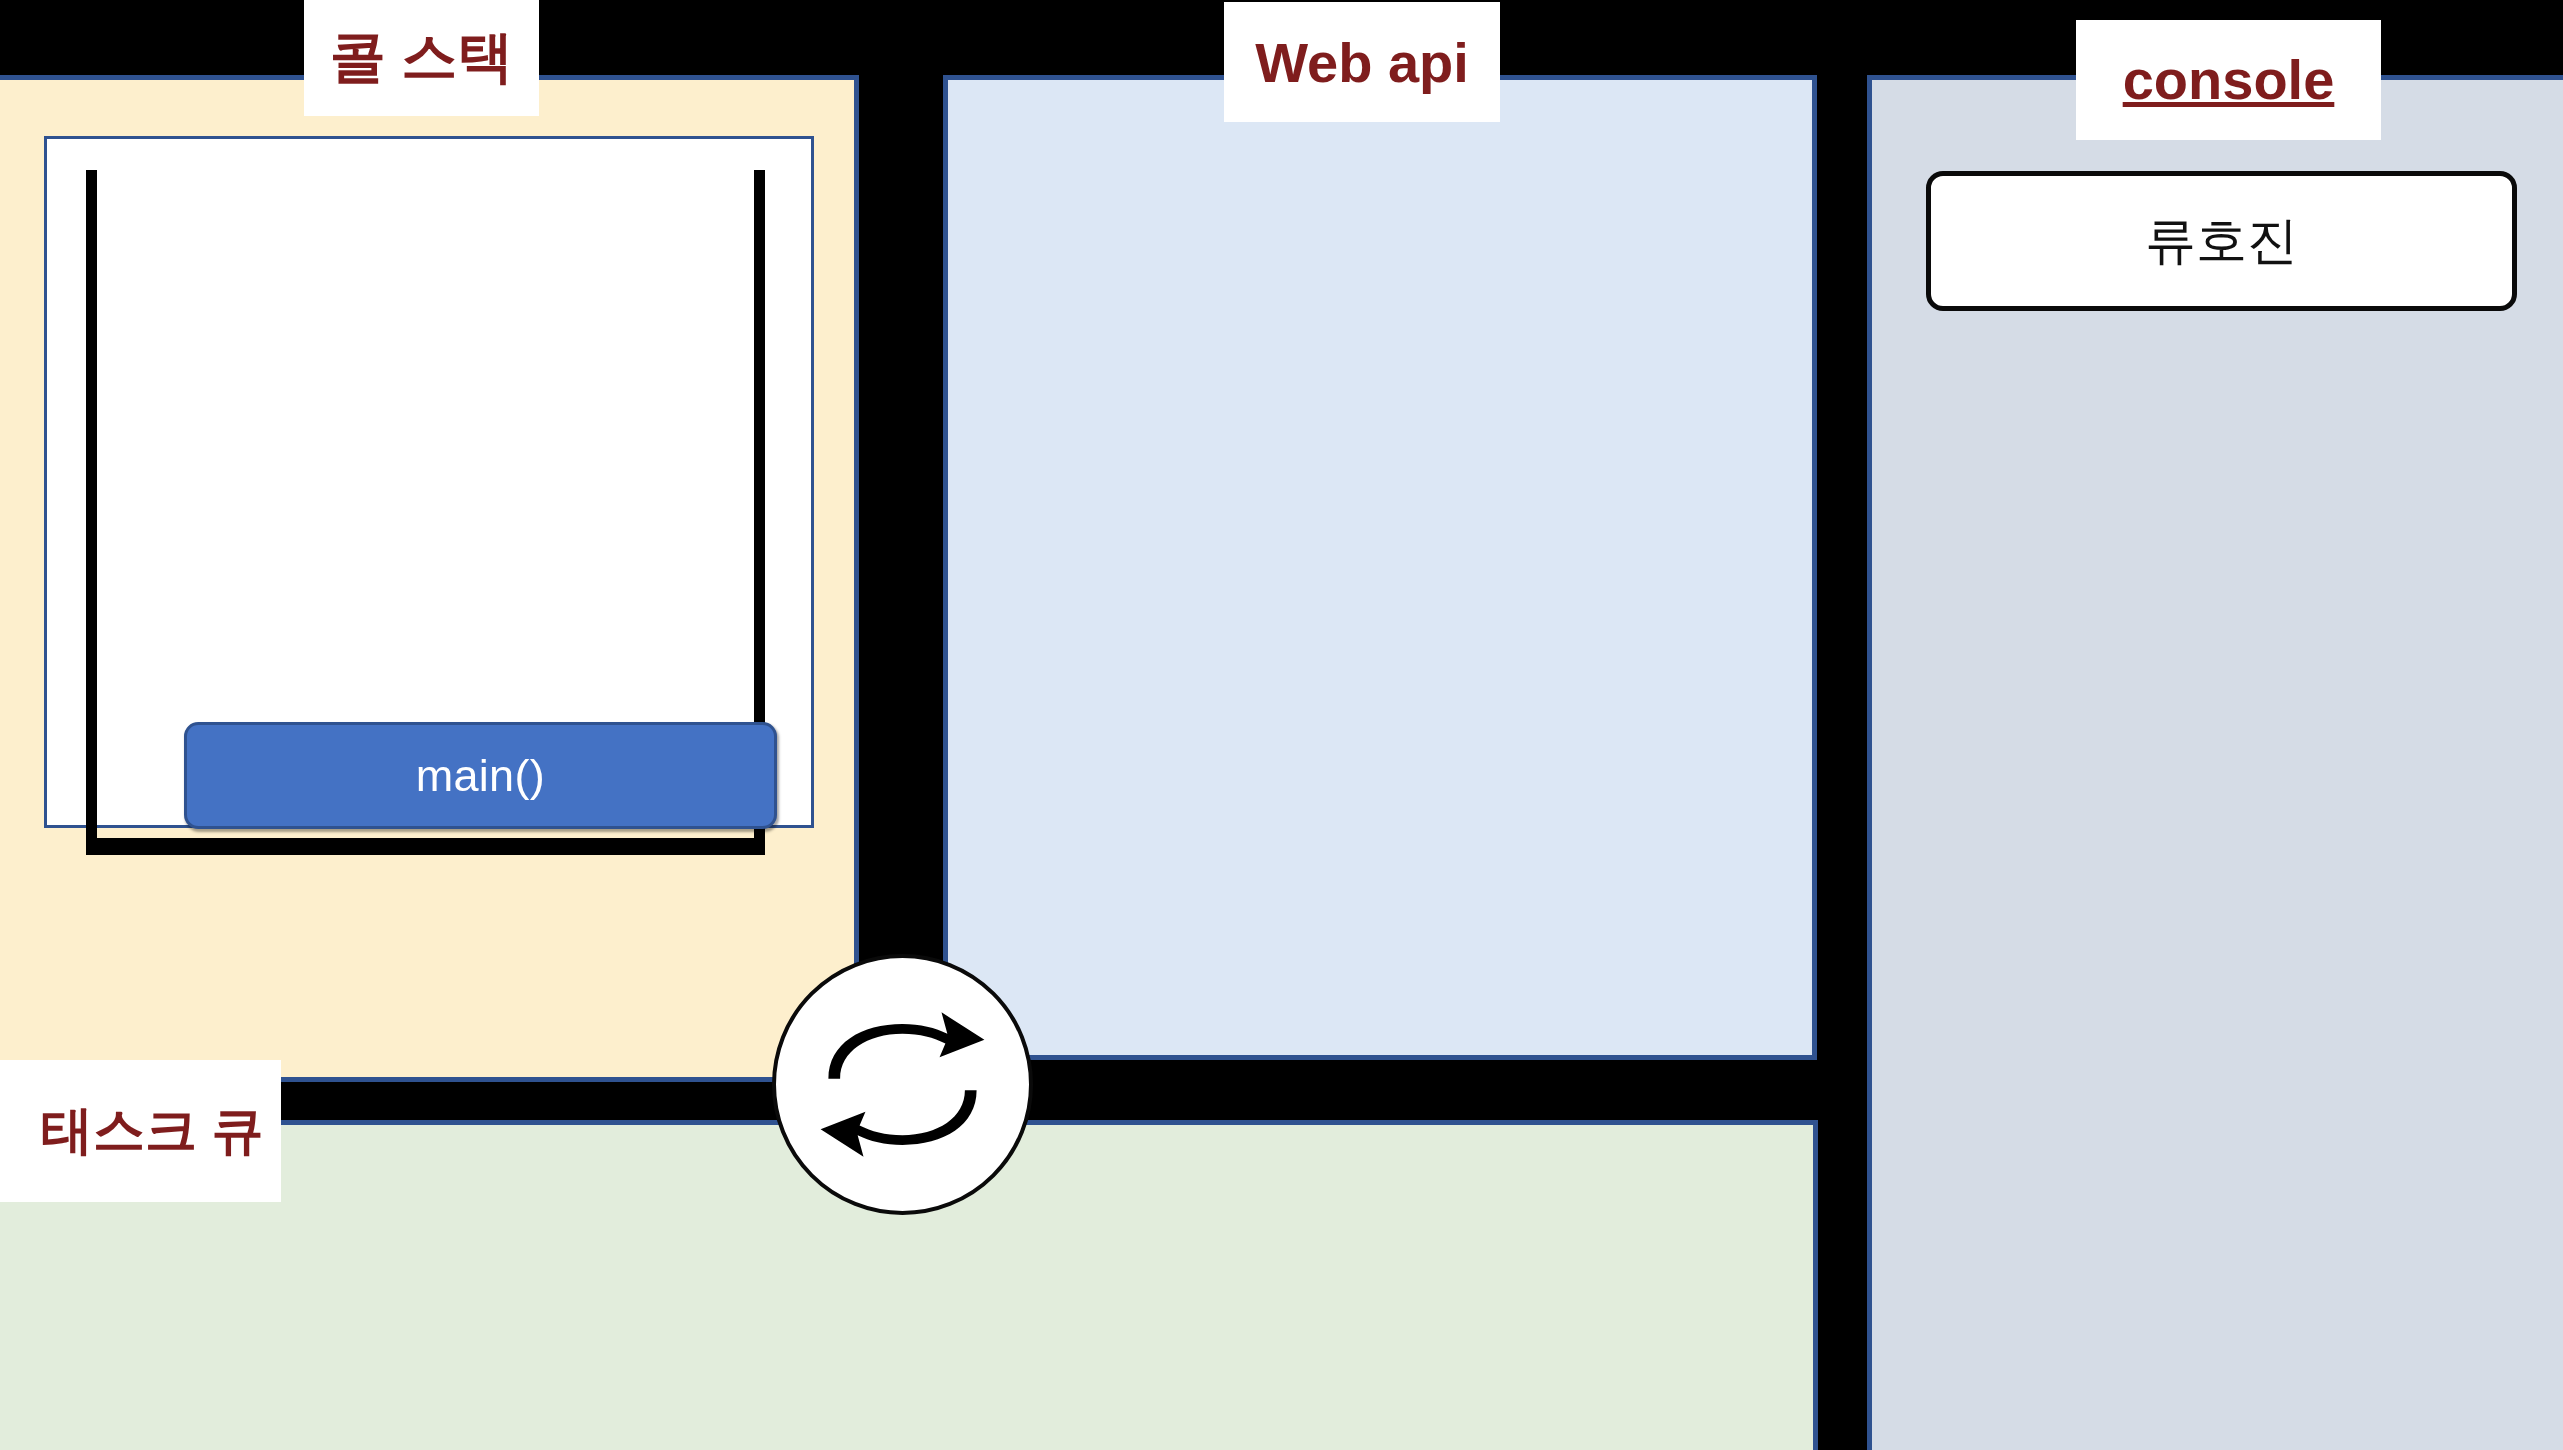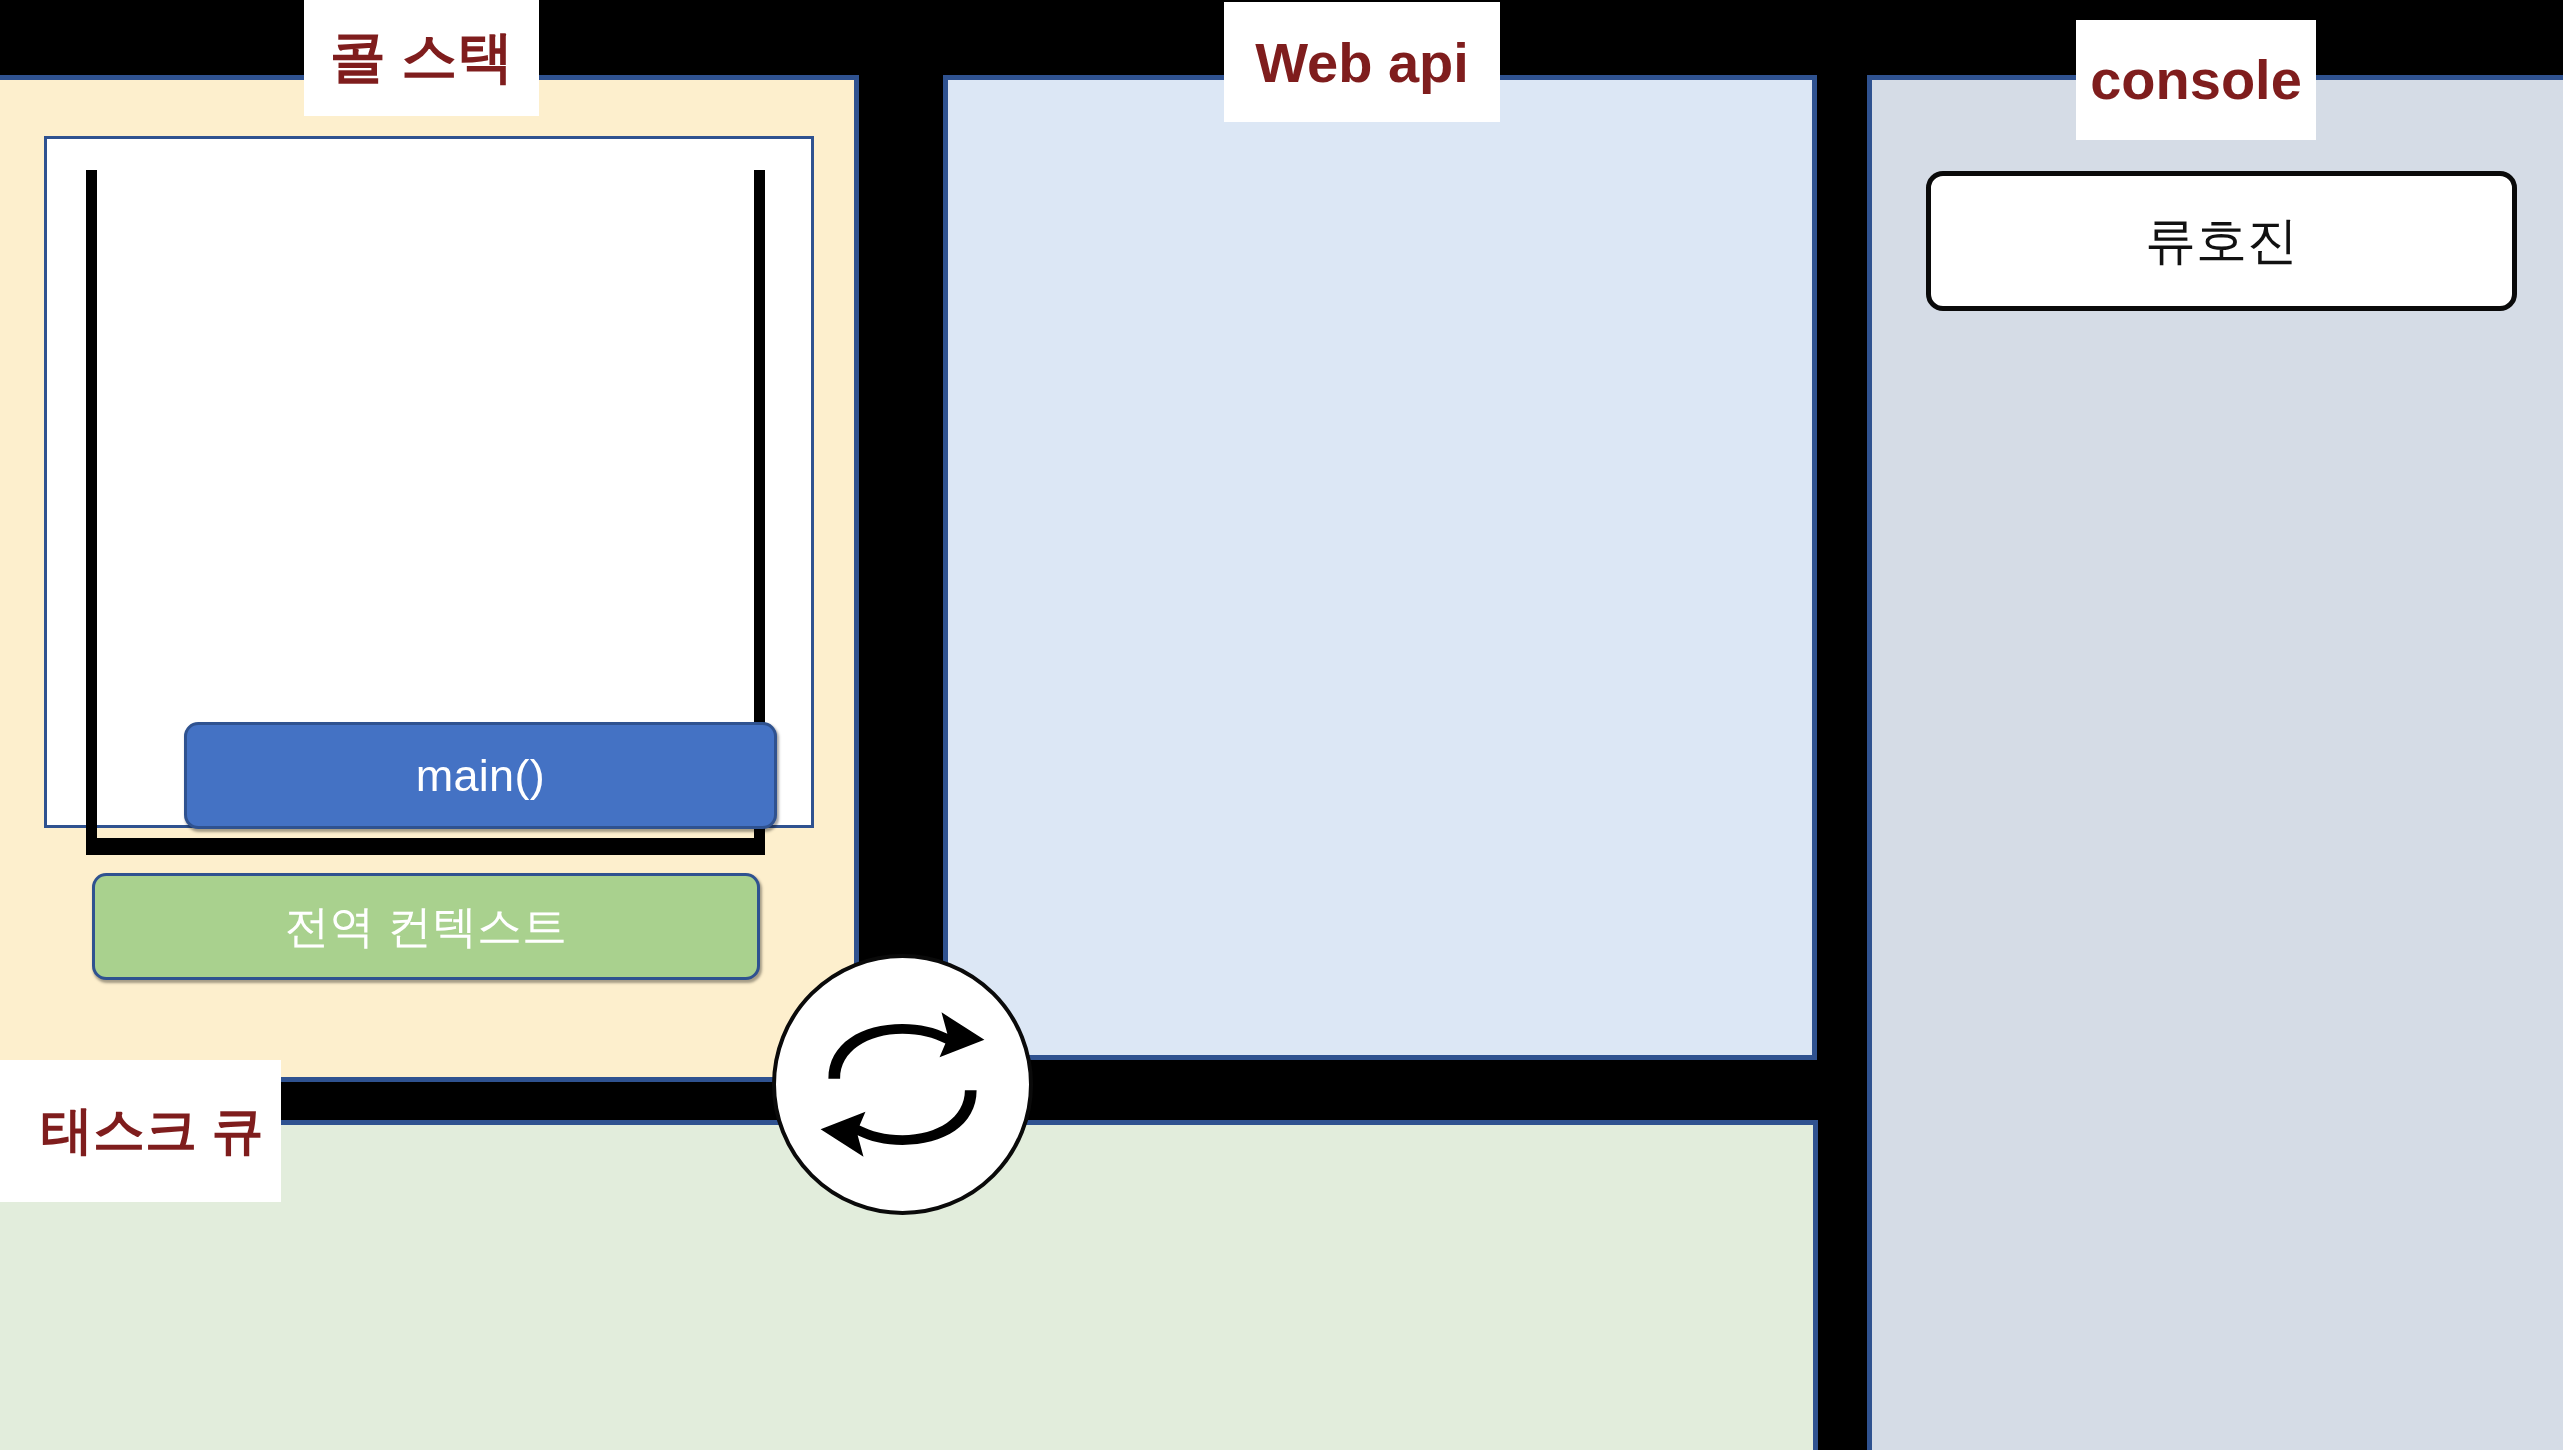--- a/index.html
+++ b/index.html
@@ -70,21 +70,21 @@
   }
 
   
   .title-chip{
     position:absolute;background:#FFFFFF;display:flex;
     align-items:center;justify-content:center;
     color:#7f1d1d;font-weight:bold;white-space:nowrap;z-index:30;
   }
   #title-callstack{left:304px;top:0;width:235px;height:116px;font-size:56px;}
   #title-webapi{left:1224px;top:2px;width:276px;height:120px;font-size:56px;}
-  #title-console{left:2076px;top:19.5px;width:240px;height:120px;font-size:56px;}
+  #title-console{left:2076px;top:19.5px;width:305px;height:120px;font-size:56px;text-decoration:underline;}
   #title-taskqueue{left:0px;top:1060px;width:281px;height:142px;font-size:52px;}
   #title-taskqueue > span{padding-left:23.4px;}
 
   
   #eventloop{
     position:absolute;left:772px;top:954px;width:253px;height:253px;
     background:#FFFFFF;border:4.5px solid #0A0A0A;border-radius:50%;
     z-index:40;display:flex;align-items:center;justify-content:center;
   }
   #eventloop svg{width:195px;height:195px;display:block;}
@@ -93,23 +93,20 @@
 <body>
 
 <div class="stage">
 
   <div class="panel" id="callstack-panel">
     <div id="callstack-card">
       <div id="stack-walls">
         <div id="frame-main">
           <span>main()</span>
         </div>
-      </div>
-      <div id="frame-global">
-        <span>전역 컨텍스트</span>
       </div>
     </div>
   </div>
 
   <div class="panel" id="webapi-panel"></div>
 
   <div class="panel" id="taskqueue-panel"></div>
 
   <div class="panel" id="console-panel">
     <div id="console-entry">

